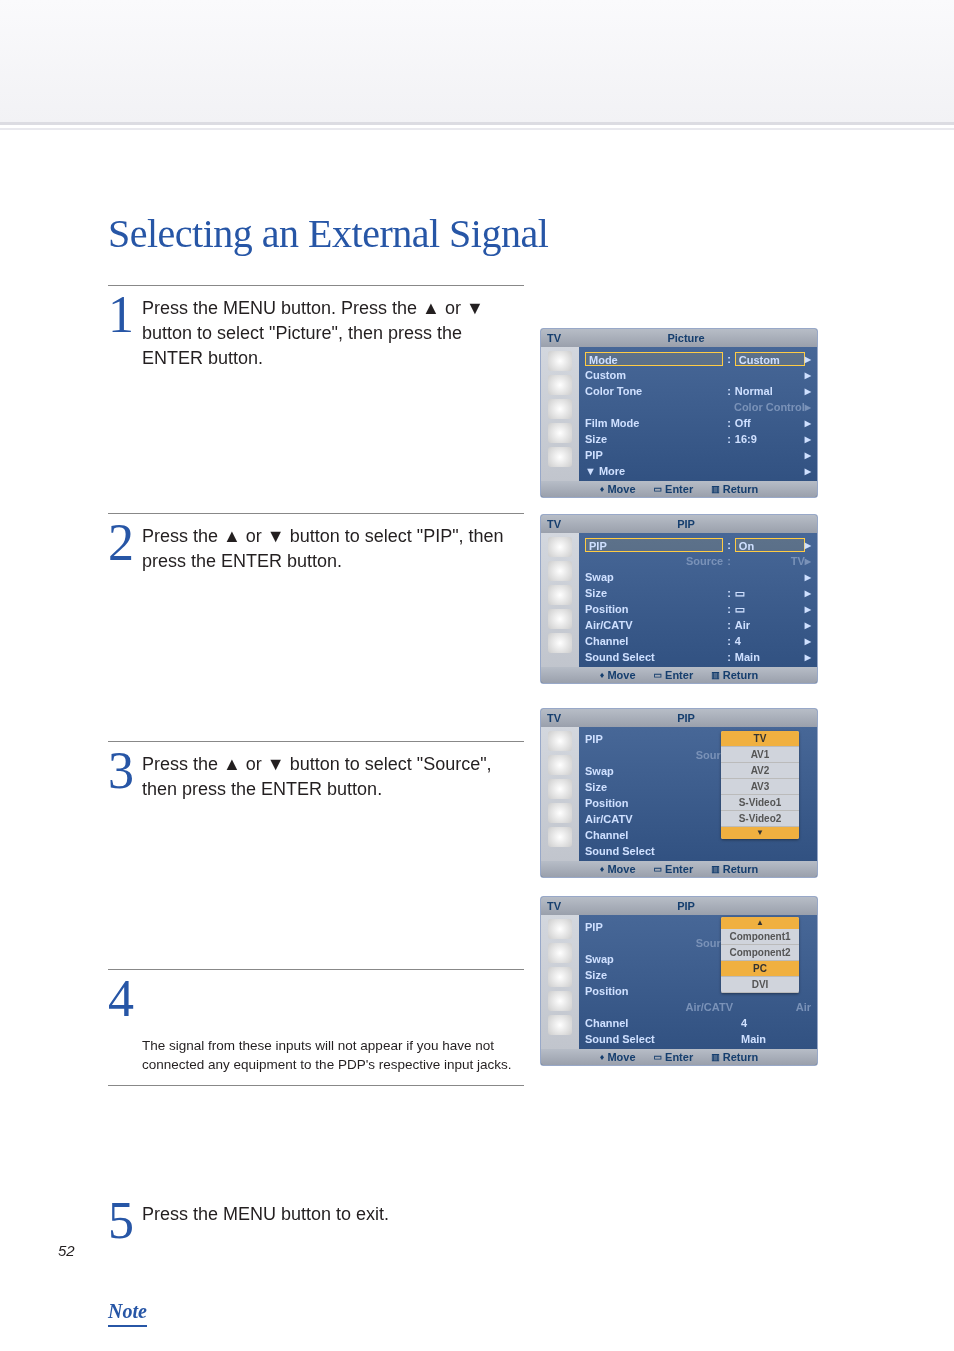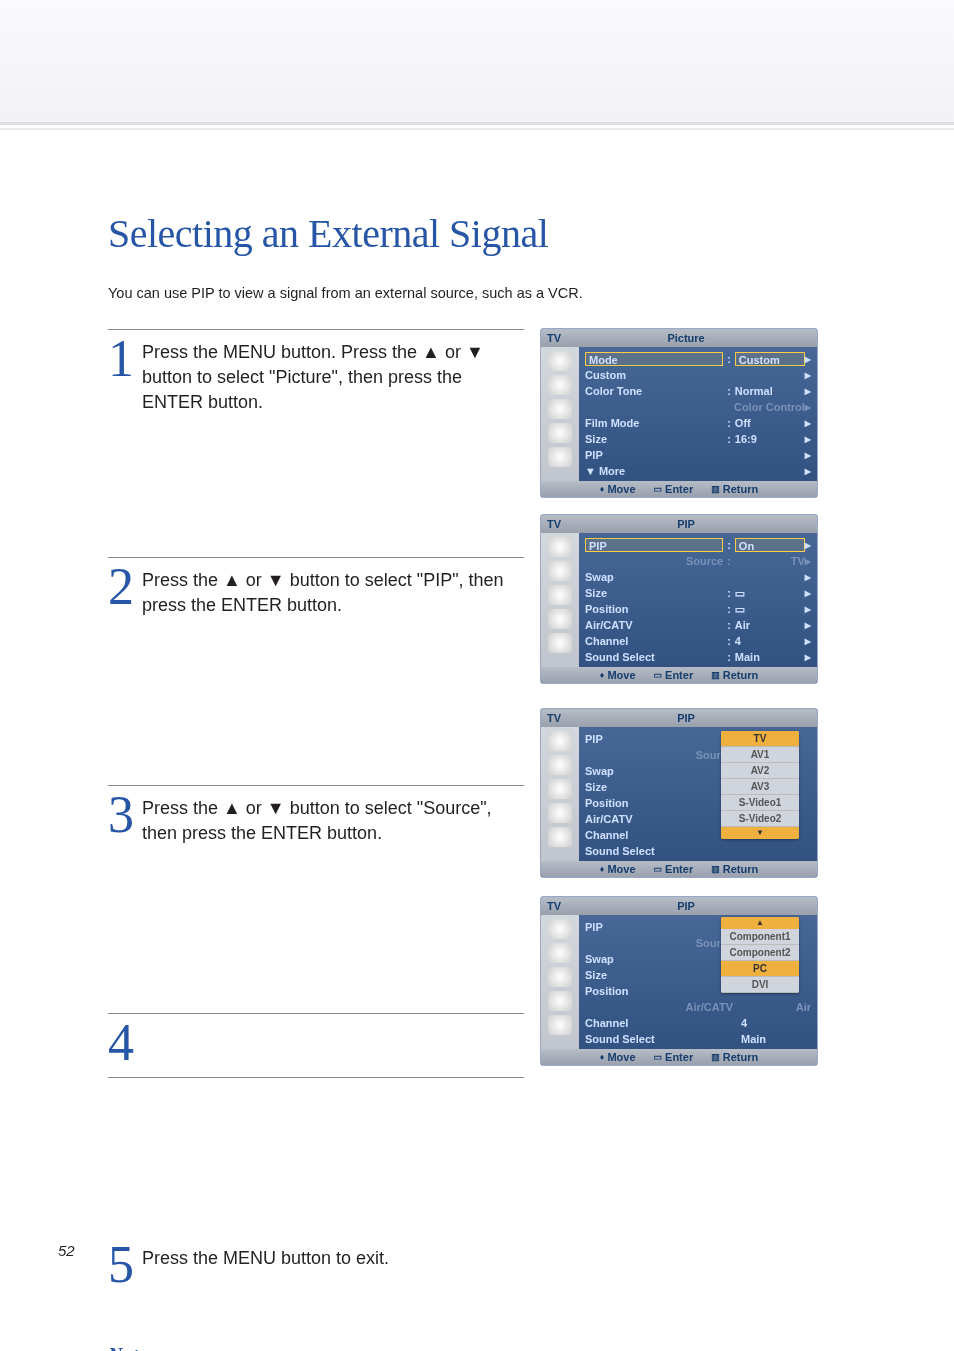--- a/index.html
+++ b/index.html
@@ -45,21 +45,20 @@
 </style>
 </head>
 <body>
 
 <div class="page">
   <div class="header-band"></div>
   <div class="sep-line"></div>
 
   <div class="content">
     <div class="title">Selecting an External Signal</div>
-    <div class="intro">You can use PIP to view a signal from an external source, such as a VCR.</div>
 
     <div class="step-block" style="min-height:180px">
       <div class="step-row">
         <div class="step-num">1</div>
         <div class="step-text">Press the MENU button. Press the ▲ or ▼ button to select "Picture", then press the ENTER button.</div>
       </div>
     </div>
 
     <div class="step-block" style="min-height:180px">
       <div class="step-row">
@@ -72,20 +71,21 @@
       <div class="step-row">
         <div class="step-num">3</div>
         <div class="step-text">Press the ▲ or ▼ button to select "Source", then press the ENTER button.</div>
       </div>
     </div>
 
     <div class="step-block" style="min-height:175px">
       <div class="step-row" style="border-top:1px solid #888;">
         <div class="step-num">4</div>
       </div>
+      <div class="extra" style="margin-top:14px">The signal from these inputs will not appear if you have not connected any equipment to the PDP's respective input jacks.</div>
       <div class="bottom-rule"></div>
     </div>
 
     <div class="step-block" style="min-height:60px">
       <div class="step-row" style="border-top:none">
         <div class="step-num">5</div>
         <div class="step-text">Press the MENU button to exit.</div>
       </div>
     </div>
 

